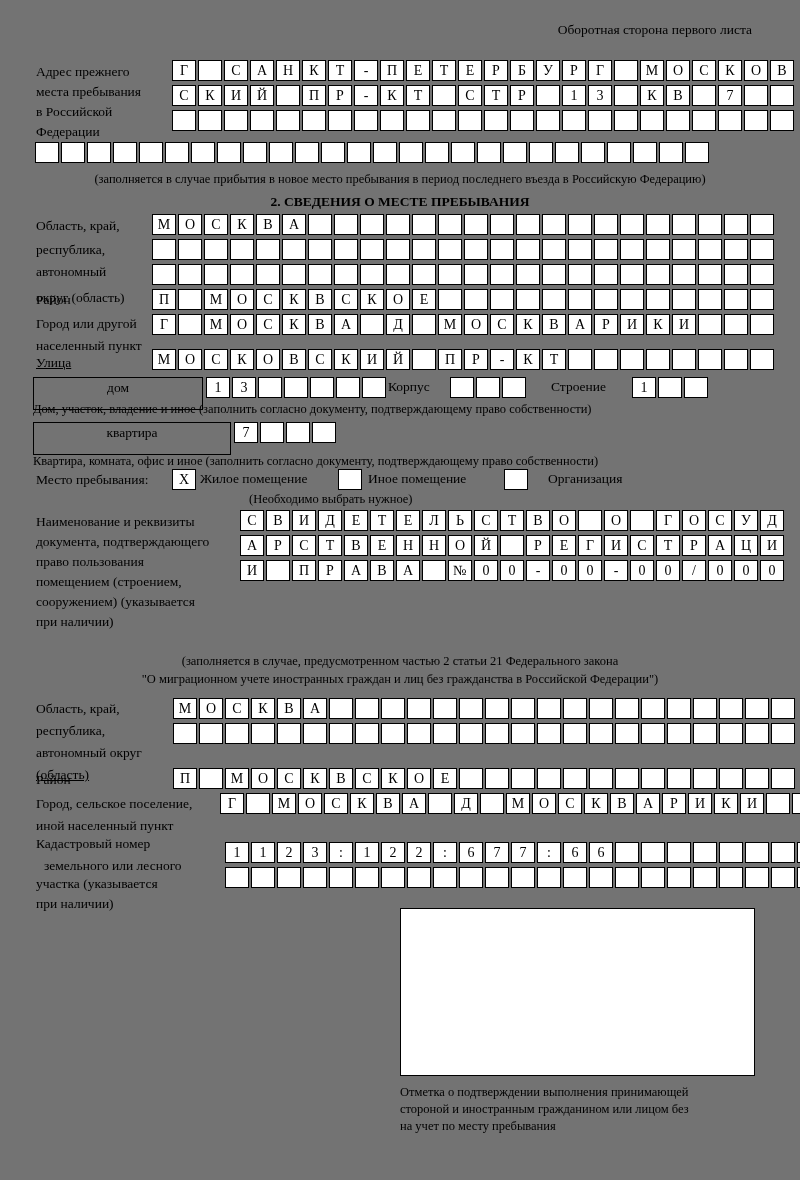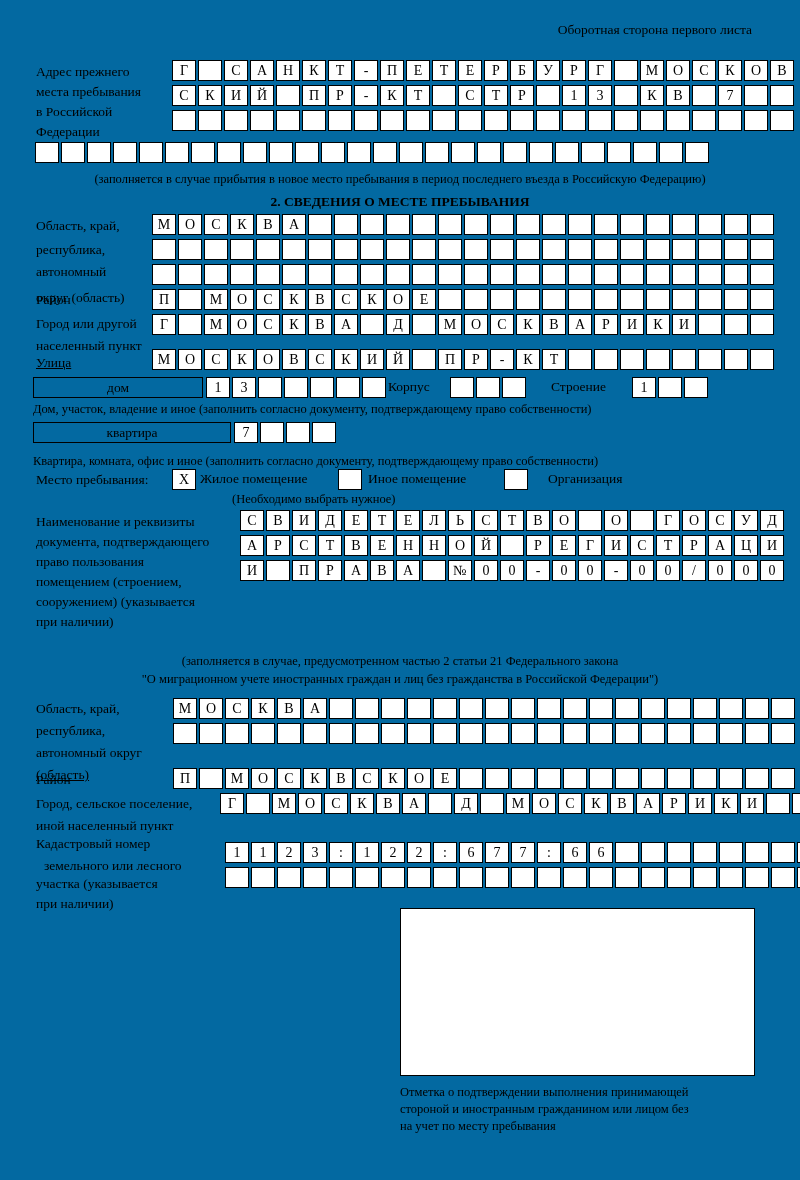--- a/index.html
+++ b/index.html
@@ -8,21 +8,21 @@
     background: #ffffff;
   }
   body {
     font-family: "Liberation Serif", serif;
     color: #000;
   }
   .page {
     position: relative;
     width: 800px;
     height: 1180px;
-    background: #0369a1;
+    background: #737373;
     overflow: hidden;
   }
   .header-right {
     position: absolute;
     right: 48px;
     top: 22px;
     font-size: 13.5px;
   }
   .lbl {
     position: absolute;
@@ -59,21 +59,21 @@
     line-height: 19px;
     text-align: center;
     font-family: "Liberation Serif", serif;
     background: #fff;
     overflow: hidden;
   }
   .wbox {
     position: absolute;
     border: 1px solid #000;
     box-sizing: border-box;
-    height: 21px;
+    height: 33px;
     font-size: 13.5px;
     line-height: 19px;
     text-align: center;
   }
   .bigbox {
     position: absolute;
     border: 1px solid #000;
     box-sizing: border-box;
     background: #fff;
   }
@@ -414,21 +414,21 @@
     </div>
   <div class="lbl small" style="left:33px; top:452px;text-align:center;">Квартира, комната, офис и иное (заполнить согласно документу, подтверждающему право собственности)</div>
 
   <div class="lbl" style="left:36px; top:470px;">Место пребывания:</div>
   <div class="cell" style="position:absolute; left:172px; top:469px;">Х</div>
   <div class="inline-text" style="left:200px; top:471px;">Жилое помещение</div>
   <div class="cell" style="position:absolute; left:338px; top:469px;"></div>
   <div class="inline-text" style="left:368px; top:471px;">Иное помещение</div>
   <div class="cell" style="position:absolute; left:504px; top:469px;"></div>
   <div class="inline-text" style="left:548px; top:471px;">Организация</div>
-  <div class="lbl small" style="left:232px; top:490px;">(Необходимо выбрать нужное)</div>
+  <div class="lbl small" style="left:249px; top:490px;">(Необходимо выбрать нужное)</div>
 
   <div class="lbl" style="left:36px; top:512px;">Наименование и реквизиты</div>
   <div class="lbl" style="left:36px; top:532px;">документа, подтверждающего</div>
   <div class="lbl" style="left:36px; top:552px;">право пользования</div>
   <div class="lbl" style="left:36px; top:572px;">помещением (строением,</div>
   <div class="lbl" style="left:36px; top:592px;">сооружением) (указывается</div>
   <div class="lbl" style="left:36px; top:612px;">при наличии)</div>
 
   <div class="boxrow" id="s2-doc-1" style="left:240px; top:510px;">
       <div class="cell">С</div>

